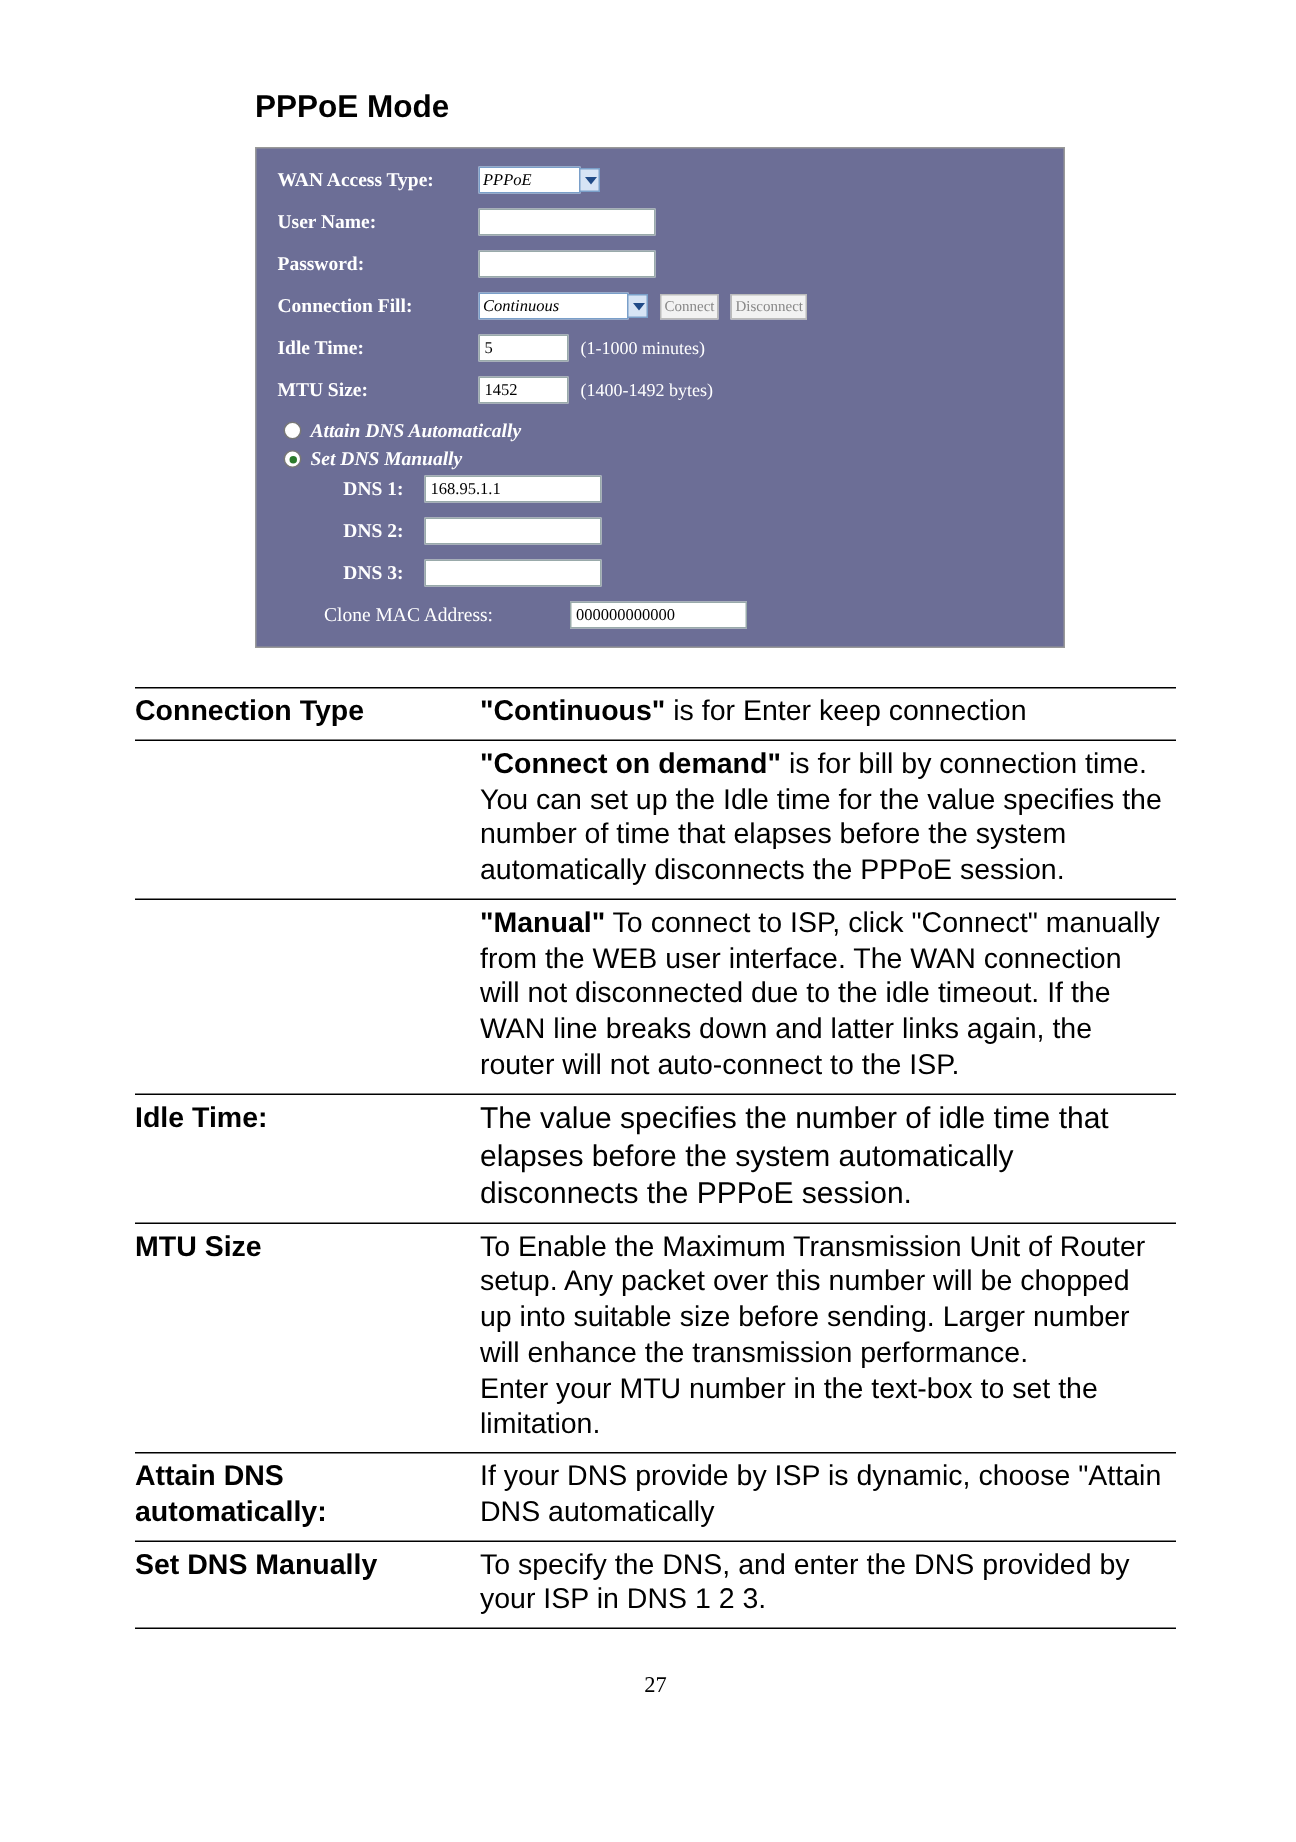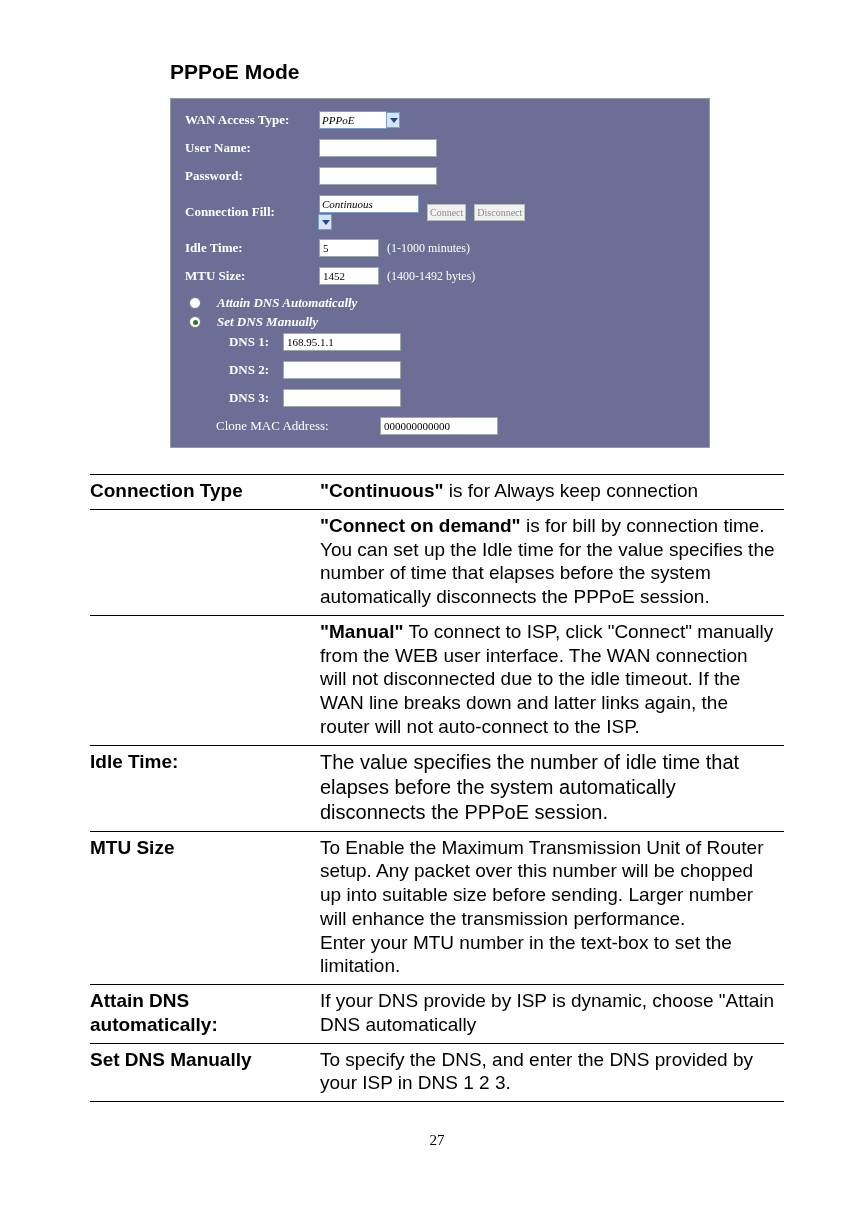--- a/index.html
+++ b/index.html
@@ -9,21 +9,21 @@
   .router-panel { margin-left: 80px; width: 540px; background: #6c6e96; border: 1px solid #999; padding: 12px 14px 12px 14px; color: #fff; font-family: 'Times New Roman', serif; font-size: 13px; }
   .rp-row { display: flex; align-items: center; margin-bottom: 10px; gap: 8px; }
   .rp-label { width: 126px; font-weight: bold; color: #fff; }
   .rp-label-dns { width: 68px; text-align: right; font-weight: bold; color: #fff; padding-right: 6px; margin-left: 22px; }
   .rp-select { background: #fff; color: #000; font-size: 11px; font-family: 'Times New Roman', serif; height: 18px; border: 1px solid #7a9fc9; padding: 0 2px; font-style: italic; }
   .rp-input { background: #fff; color: #000; font-size: 11px; font-family: 'Times New Roman', serif; height: 18px; border: 1px solid #9aa; padding: 0 3px; }
   .rp-btn { background: #f2f2f2; color: #888; border: 1px solid #bbb; font-size: 10px; font-family: 'Times New Roman', serif; height: 17px; padding: 0 2px; }
   .rp-arrow { display:inline-block; background:#d7e4f5; border:1px solid #7a9fc9; width:14px; height:16px; position:relative; top:1px; margin-left:-1px; }
   .rp-arrow::after { content:""; position:absolute; left:3px; top:5px; border-left:4px solid transparent; border-right:4px solid transparent; border-top:5px solid #204a87; }
   .rp-hint { font-size: 12px; color: #fff; }
-  .rp-radio-row { display: flex; align-items: center; gap: 16px; margin: 3px 0 3px 4px; }
+  .rp-radio-row { display: flex; align-items: center; gap: 6px; margin: 3px 0 3px 4px; }
   .rp-radio { width: 12px; height: 12px; border-radius: 50%; background: #fff; border: 1px solid #777; display:inline-block; position:relative; }
   .rp-radio.sel::after { content:""; position:absolute; left:2.5px; top:2.5px; width:5px; height:5px; background:#2b7a2b; border-radius:50%; }
   .rp-radio-label { font-weight: bold; font-style: italic; font-size: 13px; }
 
   .doc-table { margin-top: 26px; width: 100%; border-collapse: collapse; }
   .doc-table td { vertical-align: top; padding: 4px 8px 6px 0; font-size: 19px; line-height: 1.25; }
   .doc-table tr { border-top: 1px solid #000; }
   .doc-table tr:last-child td { border-bottom: 1px solid #000; }
   .col-left { width: 230px; font-weight: bold; }
   .desc .bold { font-weight: bold; }
@@ -46,21 +46,21 @@
     <div class="rp-row">
       <span class="rp-label">User Name:</span>
       <input class="rp-input" style="width: 118px;" value="">
     </div>
     <div class="rp-row">
       <span class="rp-label">Password:</span>
       <input class="rp-input" type="password" style="width: 118px;" value="">
     </div>
     <div class="rp-row">
       <span class="rp-label">Connection Fill:</span>
-      <span style="display:inline-flex;flex-direction:column;">
+      <span style="display:inline-flex;">
         <span class="rp-select" style="width:100px;display:inline-flex;align-items:center;">Continuous</span>
         <span class="rp-arrow"></span>
       </span>
       <button class="rp-btn">Connect</button>
       <button class="rp-btn">Disconnect</button>
     </div>
     <div class="rp-row">
       <span class="rp-label">Idle Time:</span>
       <input class="rp-input" style="width: 60px;" value="5">
       <span class="rp-hint">(1-1000 minutes)</span>
@@ -95,21 +95,21 @@
     <div class="rp-row" style="margin-bottom:0;">
       <span style="width:156px;font-weight:normal;margin-left:31px;">Clone MAC Address:</span>
       <input class="rp-input" style="width: 118px;" value="000000000000">
     </div>
   </div>
 
   <table class="doc-table">
     <tbody>
     <tr>
       <td class="col-left">Connection Type</td>
-      <td class="desc"><span class="bold">"Continuous"</span><span> is for Always keep connection</span></td>
+      <td class="desc"><span class="bold">"Continuous"</span><span> is for Enter keep connection</span></td>
     </tr>
     <tr>
       <td class="col-left"></td>
       <td class="desc"><span class="bold">"Connect on demand"</span><span> is for bill by connection time. You can set up the Idle time for the value specifies the number of time that elapses before the system automatically disconnects the PPPoE session.</span></td>
     </tr>
     <tr>
       <td class="col-left"></td>
       <td class="desc"><span class="bold">"Manual"</span><span> To connect to ISP, click "Connect" manually from the WEB user interface. The WAN connection will not disconnected due to the idle timeout. If the WAN line breaks down and latter links again, the router will not auto-connect to the ISP.</span></td>
     </tr>
     <tr>

